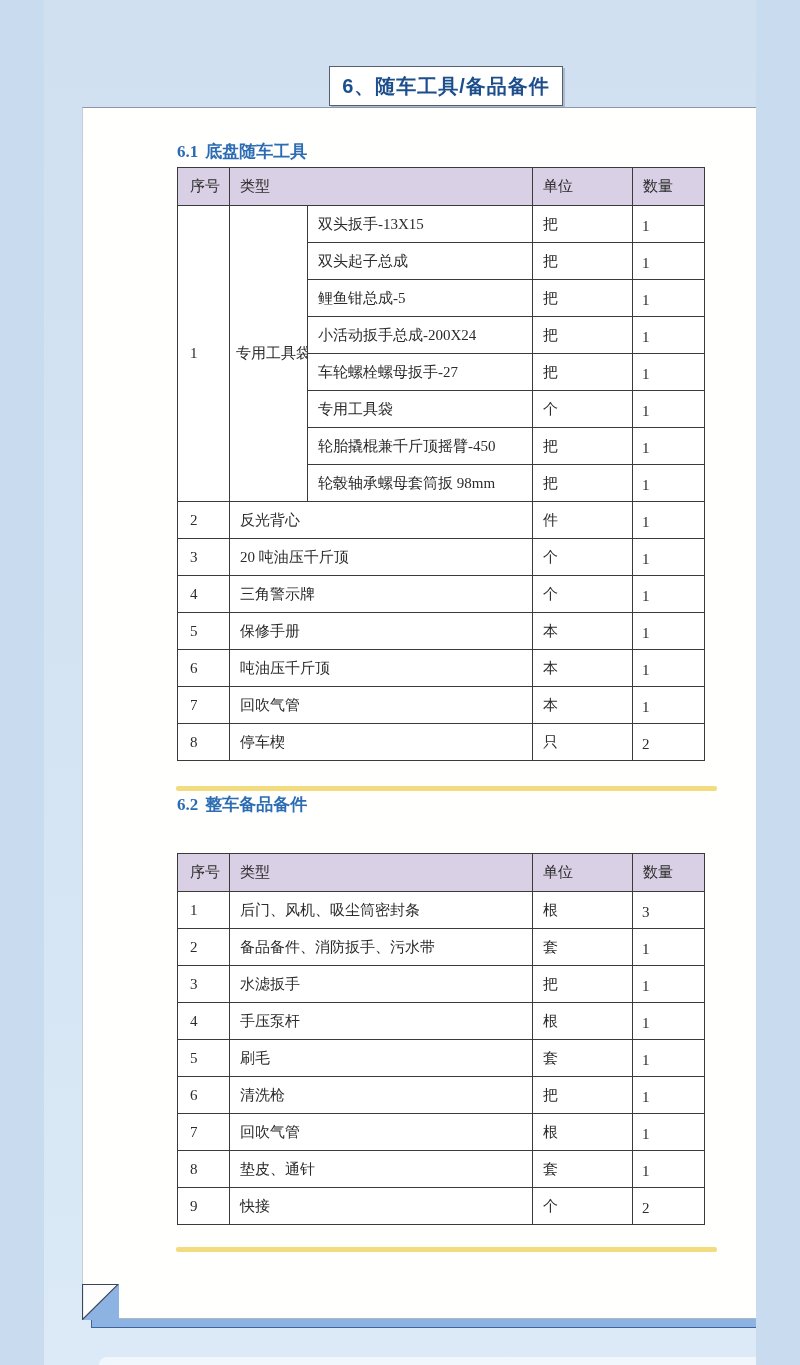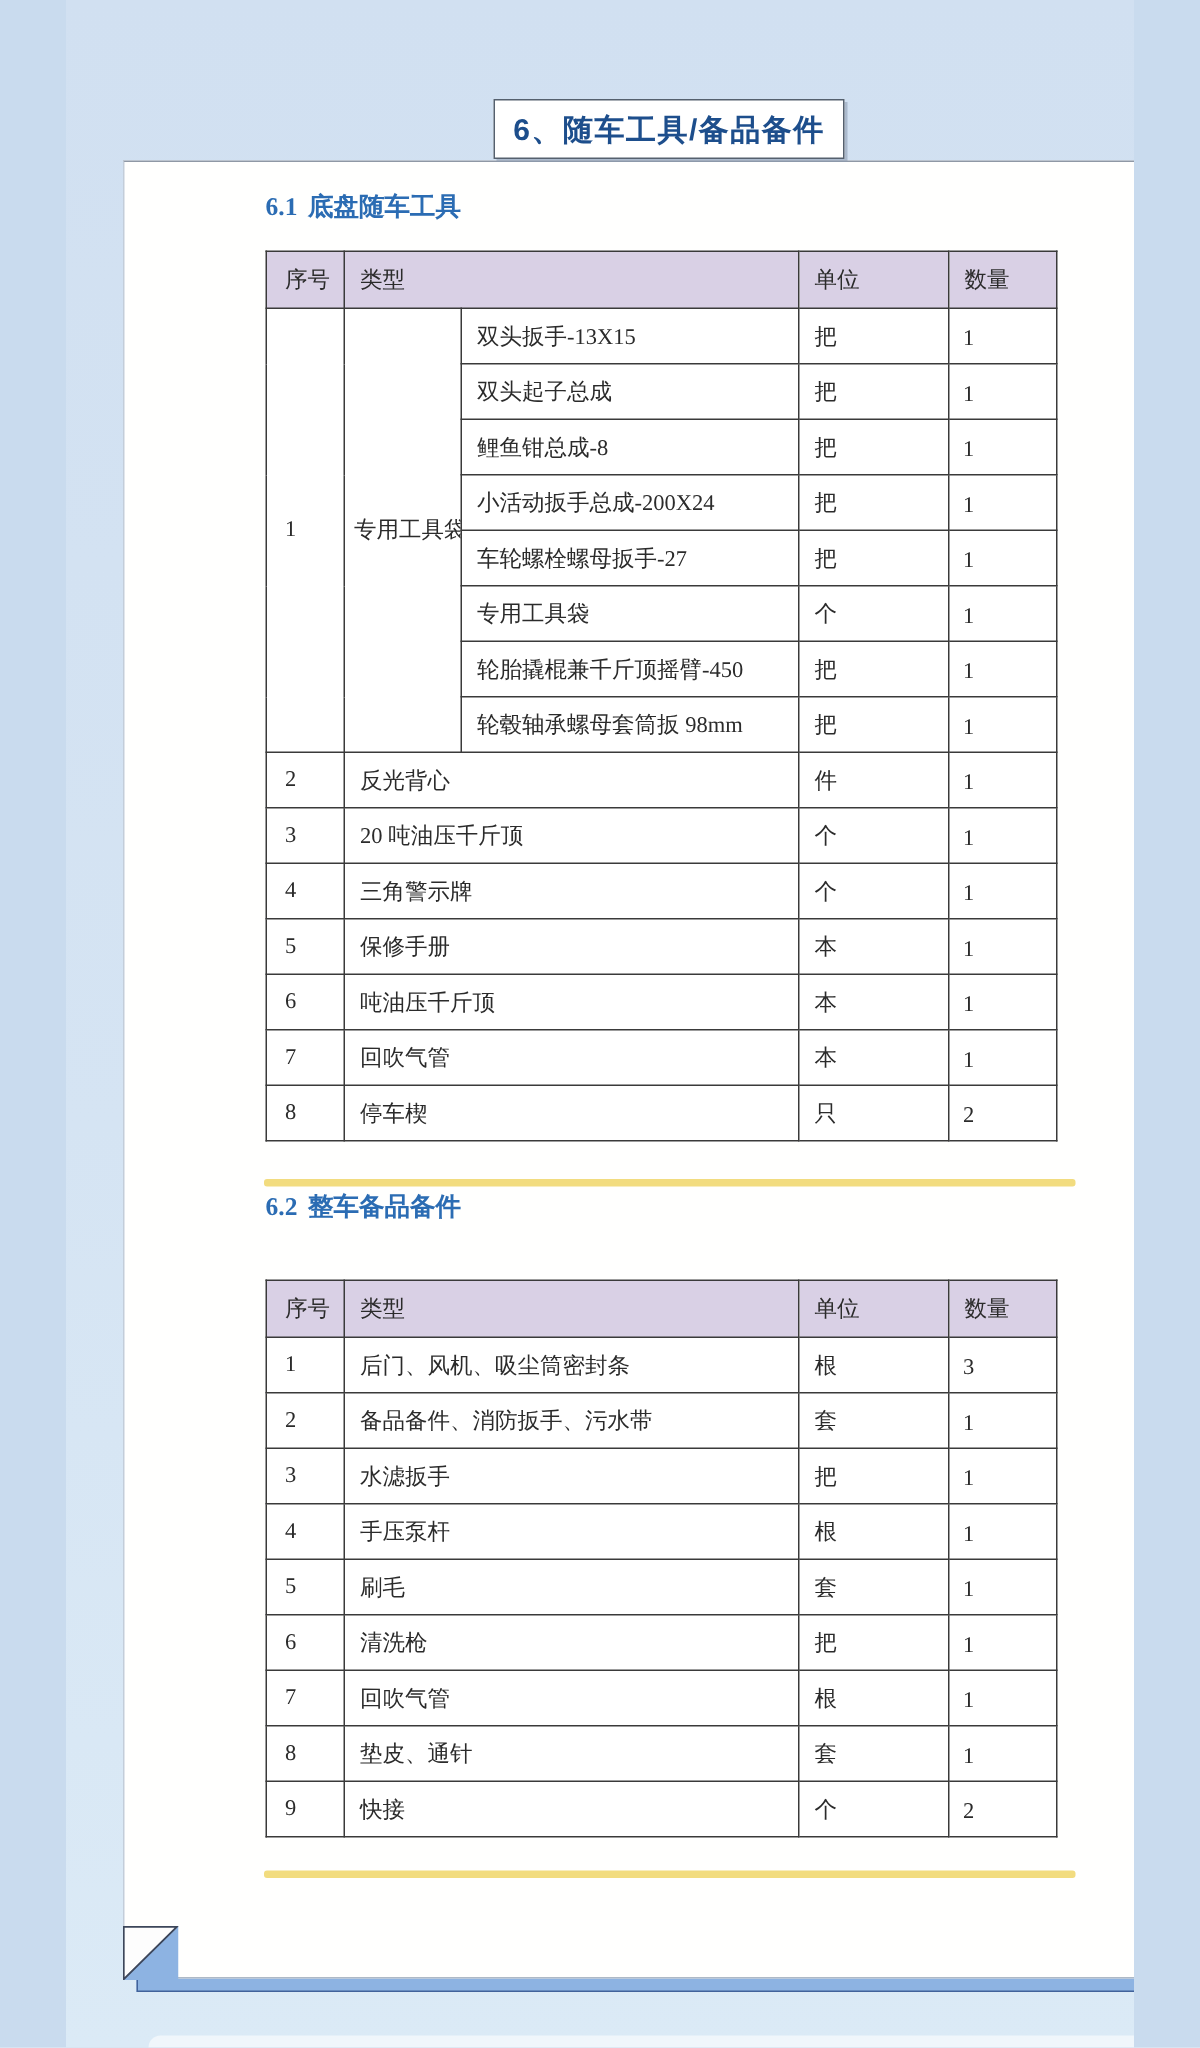--- a/index.html
+++ b/index.html
@@ -28,21 +28,21 @@
     box-shadow:2px 2px 0 rgba(140,155,175,.55);
     display:flex; align-items:center; justify-content:center;
     z-index:3;
     font-size:20px; font-weight:bold; color:#1d4e8c; letter-spacing:1px;
   }
   .section-heading {
     position:absolute; left:133px; z-index:2;
     font-size:17px; font-weight:bold; color:#2b6cb3; line-height:22px;
   }
   .section-heading .num { font-family:"Liberation Serif", serif; margin-right:7px; }
-  #heading-1 { top:127px; }
+  #heading-1 { top:141px; }
   #heading-2 { top:794px; }
   .tbl {
     position:absolute; left:133px; z-index:2;
     border-collapse:collapse; table-layout:fixed; width:527px;
     font-family:"Liberation Serif","DejaVu Serif",serif;
     font-size:15px; color:#2b2b2b; background:#fff;padding-left:40px;
   }
   #table-1 { top:167px; }
   #table-2 { top:853px; }
   .tbl td {
@@ -103,21 +103,21 @@
         <td>双头扳手-13X15</td>
         <td>把</td>
         <td class="c-qty">1</td>
       </tr>
       <tr>
         <td>双头起子总成</td>
         <td>把</td>
         <td class="c-qty">1</td>
       </tr>
       <tr>
-        <td>鲤鱼钳总成-8</td>
+        <td>鲤鱼钳总成-5</td>
         <td>把</td>
         <td class="c-qty">1</td>
       </tr>
       <tr>
         <td>小活动扳手总成-200X24</td>
         <td>把</td>
         <td class="c-qty">1</td>
       </tr>
       <tr>
         <td>车轮螺栓螺母扳手-27</td>

